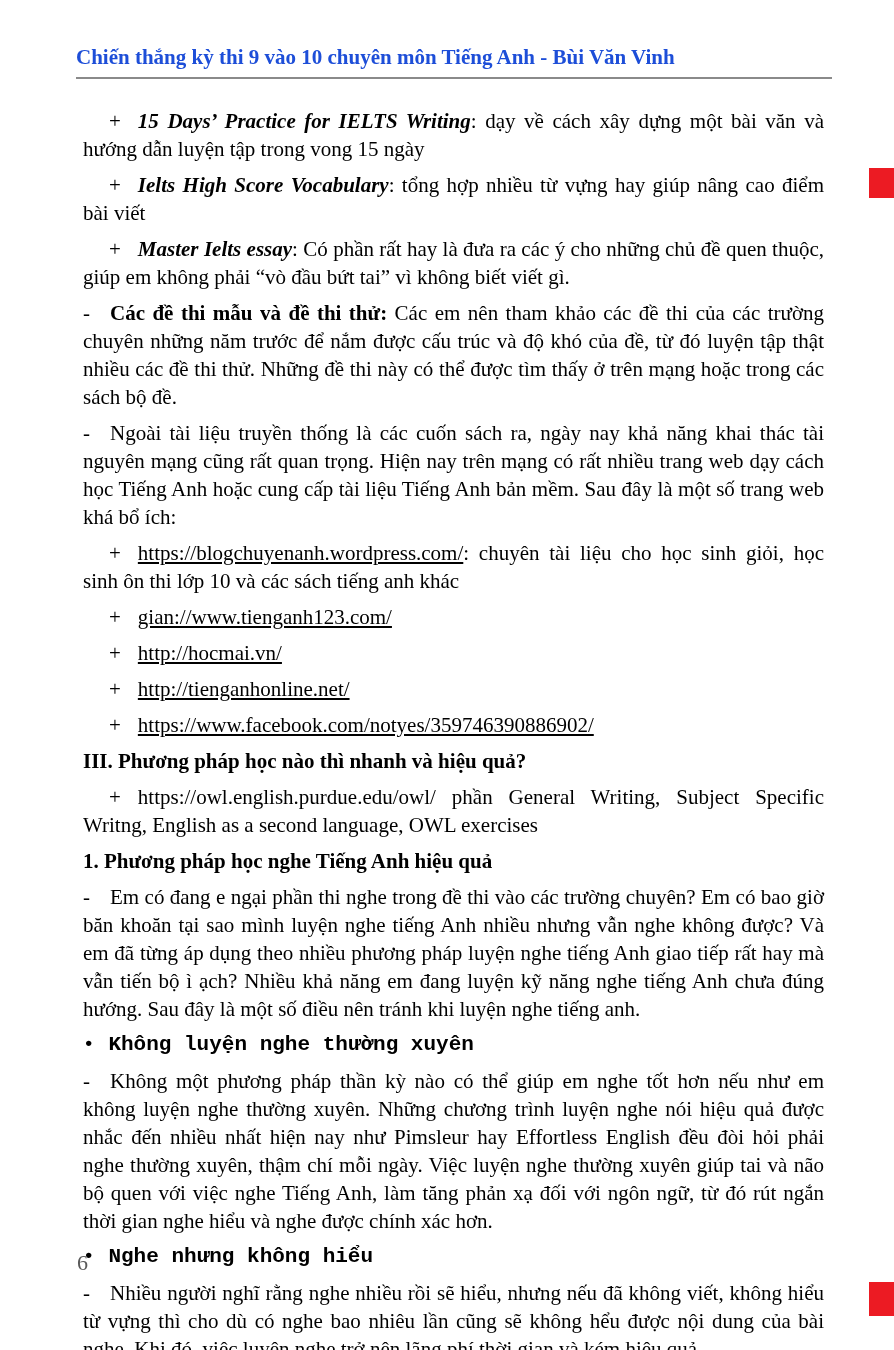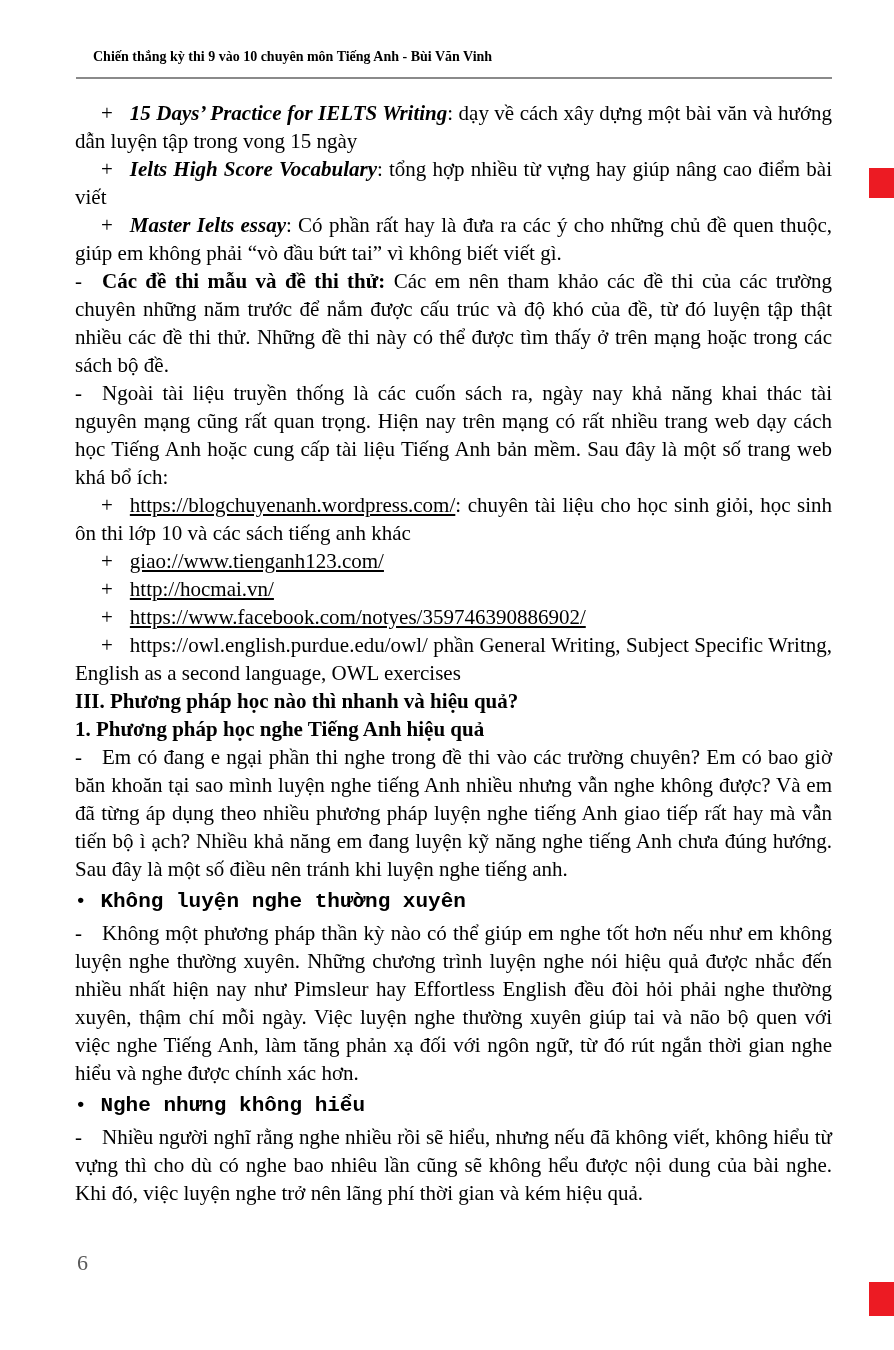--- a/index.html
+++ b/index.html
@@ -9,38 +9,37 @@
     background:#ffffff;
     font-family:"Liberation Serif","DejaVu Serif",serif;
     color:#000;
     overflow:hidden;
     box-sizing:border-box;
   }
   .header-wrap{
     padding:44px 62px 0 76px;
   }
   .header-title{
-    font-size:14px;
+    font-size:21px;
     font-weight:bold;
-    color:#000000;
+    color:#1d4ed8;
     letter-spacing:0px;
     line-height:26px;
-    margin-left:17px;
   }
   .header-rule{
     margin-top:7px;
     border:none;
     border-top:2px solid #8a8a8a;
     height:0;
   }
   .doc-body{
     padding:12px 62px 0 75px;
   }
   p.para{
-    margin:0;
+    margin:8px;
     font-size:21px;
     line-height:28px;
     text-align:justify;
     color:#000;
   }
   p.plus{ text-indent:26px; }
   p.dash{ text-indent:0; }
   p.bullet{ margin-top:5px; margin-bottom:3px; font-weight:bold;font-family:Liberation Mono, monospace; }
   p.heading{ font-weight:bold; }
   .marker{ display:inline; }
@@ -78,25 +77,26 @@
     <hr class="header-rule">
   </div>
 
   <div class="doc-body">
       <p class="para plus"><span class="marker m-plus">+</span><span class="b i">15 Days’ Practice for IELTS Writing</span><span>: dạy về cách xây dựng một bài văn và hướng dẫn luyện tập trong vong 15 ngày</span></p>
       <p class="para plus"><span class="marker m-plus">+</span><span class="b i">Ielts High Score Vocabulary</span><span>: tổng hợp nhiều từ vựng hay giúp nâng cao điểm bài viết</span></p>
       <p class="para plus"><span class="marker m-plus">+</span><span class="b i">Master Ielts essay</span><span>: Có phần rất hay là đưa ra các ý cho những chủ đề quen thuộc, giúp em không phải “vò đầu bứt tai” vì không biết viết gì.</span></p>
       <p class="para dash"><span class="marker m-dash">-</span><span class="b">Các đề thi mẫu và đề thi thử:</span><span> Các em nên tham khảo các đề thi của các trường chuyên những năm trước để nắm được cấu trúc và độ khó của đề, từ đó luyện tập thật nhiều các đề thi thử. Những đề thi này có thể được tìm thấy ở trên mạng hoặc trong các sách bộ đề.</span></p>
       <p class="para dash"><span class="marker m-dash">-</span><span>Ngoài tài liệu truyền thống là các cuốn sách ra, ngày nay khả năng khai thác tài nguyên mạng cũng rất quan trọng. Hiện nay trên mạng có rất nhiều trang web dạy cách học Tiếng Anh hoặc cung cấp tài liệu Tiếng Anh bản mềm. Sau đây là một số trang web khá bổ ích:</span></p>
       <p class="para plus"><span class="marker m-plus">+</span><a class="link">https://blogchuyenanh.wordpress.com/</a><span>: chuyên tài liệu cho học sinh giỏi, học sinh ôn thi lớp 10 và các sách tiếng anh khác</span></p>
-      <p class="para plus"><span class="marker m-plus">+</span><a class="link">giao://www.tienganh123.com/</a></p>
+      <p class="para plus"><span class="marker m-plus">+</span><a class="link">gian://www.tienganh123.com/</a></p>
       <p class="para plus"><span class="marker m-plus">+</span><a class="link">http://hocmai.vn/</a></p>
+      <p class="para plus"><span class="marker m-plus">+</span><a class="link">http://tienganhonline.net/</a></p>
       <p class="para plus"><span class="marker m-plus">+</span><a class="link">https://www.facebook.com/notyes/359746390886902/</a></p>
+      <p class="para heading"><span>III. Phương pháp học nào thì nhanh và hiệu quả?</span></p>
       <p class="para plus"><span class="marker m-plus">+</span><span>https://owl.english.purdue.edu/owl/ phần General Writing, Subject Specific Writng, English as a second language, OWL exercises</span></p>
-      <p class="para heading"><span>III. Phương pháp học nào thì nhanh và hiệu quả?</span></p>
       <p class="para heading"><span>1. Phương pháp học nghe Tiếng Anh hiệu quả</span></p>
       <p class="para dash"><span class="marker m-dash">-</span><span>Em có đang e ngại phần thi nghe trong đề thi vào các trường chuyên? Em có bao giờ băn khoăn tại sao mình luyện nghe tiếng Anh nhiều nhưng vẫn nghe không được? Và em đã từng áp dụng theo nhiều phương pháp luyện nghe tiếng Anh giao tiếp rất hay mà vẫn tiến bộ ì ạch? Nhiều khả năng em đang luyện kỹ năng nghe tiếng Anh chưa đúng hướng. Sau đây là một số điều nên tránh khi luyện nghe tiếng anh.</span></p>
       <p class="para bullet"><span class="marker m-bullet">•</span><span class="b">Không luyện nghe thường xuyên</span></p>
       <p class="para dash"><span class="marker m-dash">-</span><span>Không một phương pháp thần kỳ nào có thể giúp em nghe tốt hơn nếu như em không luyện nghe thường xuyên. Những chương trình luyện nghe nói hiệu quả được nhắc đến nhiều nhất hiện nay như Pimsleur hay Effortless English đều đòi hỏi phải nghe thường xuyên, thậm chí mỗi ngày. Việc luyện nghe thường xuyên giúp tai và não bộ quen với việc nghe Tiếng Anh, làm tăng phản xạ đối với ngôn ngữ, từ đó rút ngắn thời gian nghe hiểu và nghe được chính xác hơn.</span></p>
       <p class="para bullet"><span class="marker m-bullet">•</span><span class="b">Nghe nhưng không hiểu</span></p>
       <p class="para dash"><span class="marker m-dash">-</span><span>Nhiều người nghĩ rằng nghe nhiều rồi sẽ hiểu, nhưng nếu đã không viết, không hiểu từ vựng thì cho dù có nghe bao nhiêu lần cũng sẽ không hểu được nội dung của bài nghe. Khi đó, việc luyện nghe trở nên lãng phí thời gian và kém hiệu quả.</span></p>
     </div>
 
   <div class="page-number">6</div>
 

